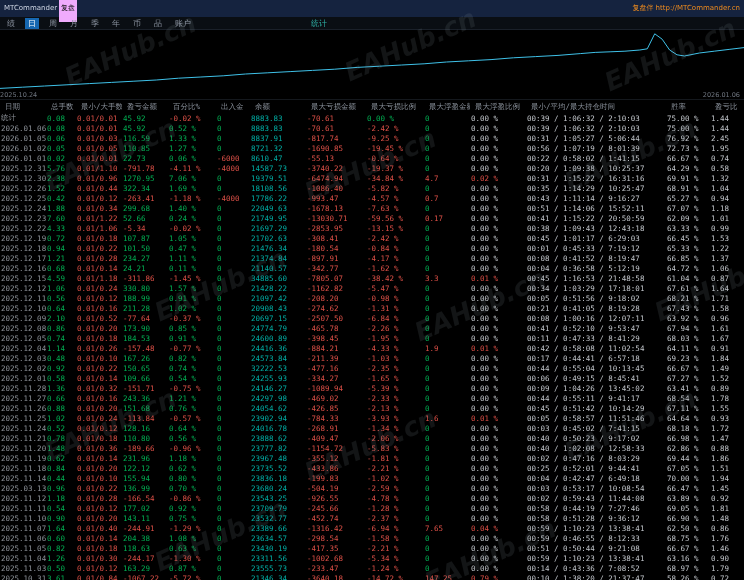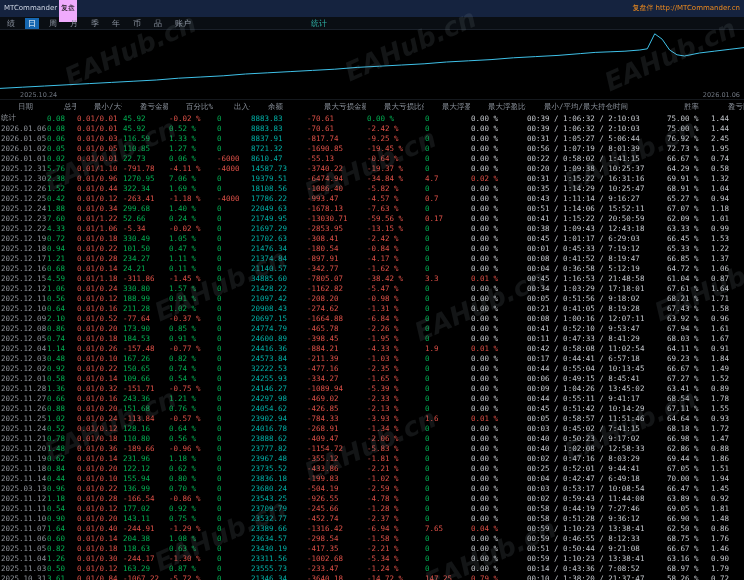--- a/index.html
+++ b/index.html
@@ -12,24 +12,24 @@
   .link{color:#f08c1e}
   .menubar{height:12px;background:#0a0e13;display:flex;align-items:center;gap:7px;
            padding:0 4px;font-size:8px;color:#8b93a0;border-bottom:1px solid #1a2029}
   .mi{padding:0 3px;cursor:default}
   .mi.active{background:#1667b1;color:#fff}
   .mitems{display:flex;gap:7px}
   .center{color:#2fb3a8;margin-left:110px}
   .chart{position:relative;height:69px;border-bottom:1px solid #14181d;background:#000}
   .chart svg{position:absolute;left:0;top:2px;width:100%;height:60px}
   .cl{position:absolute;bottom:0;font-size:6.5px;color:#6f7680}
-  .cl.left{left:20px}.cl.right{right:4px}
+  .cl.left{left:0}.cl.right{right:4px}
   table{border-collapse:collapse;table-layout:fixed;width:744px;font-size:7.5px;
         font-family:"DejaVu Sans Mono","DejaVu Sans",monospace;position:relative;z-index:2}
-  th{font-weight:normal;color:#8a919b;text-align:left;height:13px;padding:0 18px;
+  th{font-weight:normal;color:#8a919b;text-align:left;height:13px;padding:0 5px;
      font-size:7.5px;white-space:nowrap;overflow:hidden}
   td{height:10px;padding:0 1px;white-space:nowrap;overflow:hidden}
   .c-date{color:#8d9299}
   .c-green{color:#00ae52}
   .c-red{color:#dd5047}
   .c-teal{color:#00ada4}
   .c-plain{color:#c2c6cb}
   .wm{position:absolute;color:rgba(150,160,170,0.13);font-size:26px;font-weight:bold;
       font-style:italic;transform:rotate(-24deg);pointer-events:none;z-index:3;white-space:nowrap}
 </style>
@@ -292,21 +292,21 @@
         <td class="c-green">0</td>
         <td class="c-plain">0.00 %</td>
         <td class="c-plain">00:38 / 1:09:43 / 12:43:18</td>
         <td class="c-plain">63.33 %</td>
         <td class="c-plain">0.99</td>
       </tr>
       <tr>
         <td class="c-date">2025.12.19</td>
         <td class="c-green">0.72</td>
         <td class="c-red">0.01/0.18</td>
-        <td class="c-green">330.49</td>
+        <td class="c-green">107.87</td>
         <td class="c-green">1.05 %</td>
         <td class="c-green">0</td>
         <td class="c-teal">21702.63</td>
         <td class="c-red">-308.41</td>
         <td class="c-red">-2.42 %</td>
         <td class="c-green">0</td>
         <td class="c-plain">0.00 %</td>
         <td class="c-plain">00:45 / 1:01:17 / 6:29:03</td>
         <td class="c-plain">66.45 %</td>
         <td class="c-plain">1.53</td>
@@ -424,21 +424,21 @@
         <td class="c-plain">1.58</td>
       </tr>
       <tr>
         <td class="c-date">2025.12.09</td>
         <td class="c-green">2.10</td>
         <td class="c-red">0.01/0.52</td>
         <td class="c-red">-77.64</td>
         <td class="c-red">-0.37 %</td>
         <td class="c-green">0</td>
         <td class="c-teal">20697.15</td>
-        <td class="c-red">-1664.88</td>
+        <td class="c-red">-2507.50</td>
         <td class="c-red">-6.84 %</td>
         <td class="c-green">0</td>
         <td class="c-plain">0.00 %</td>
         <td class="c-plain">00:08 / 1:00:16 / 12:07:11</td>
         <td class="c-plain">63.92 %</td>
         <td class="c-plain">0.96</td>
       </tr>
       <tr>
         <td class="c-date">2025.12.08</td>
         <td class="c-green">0.86</td>

